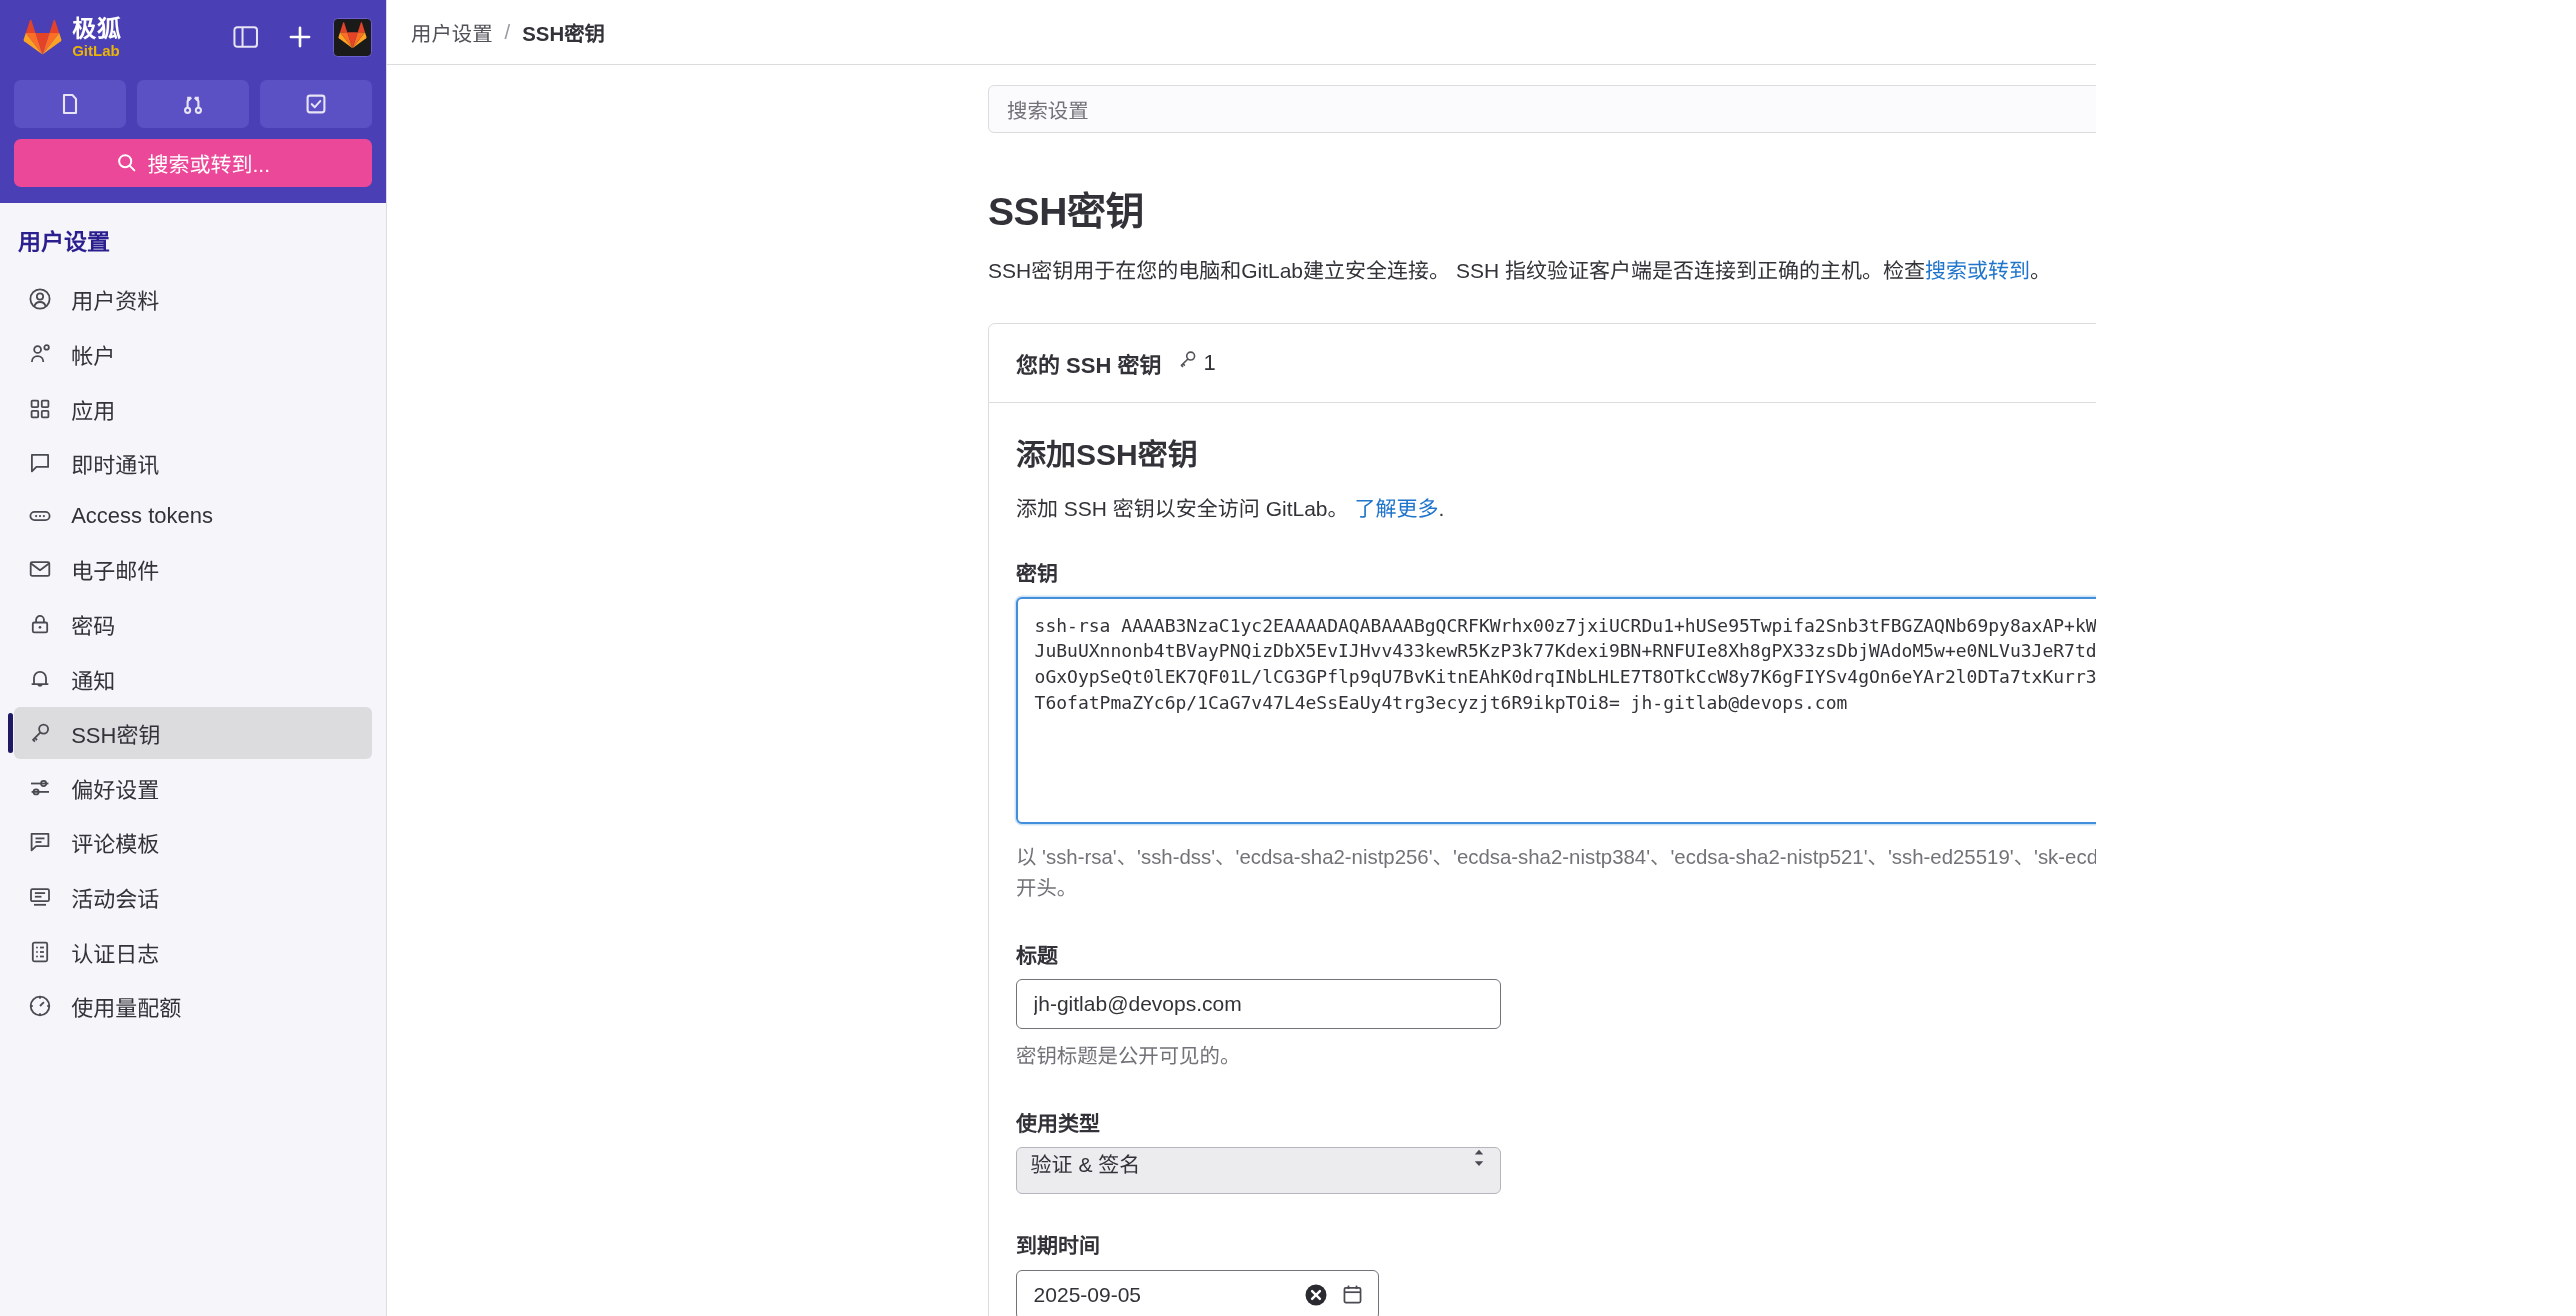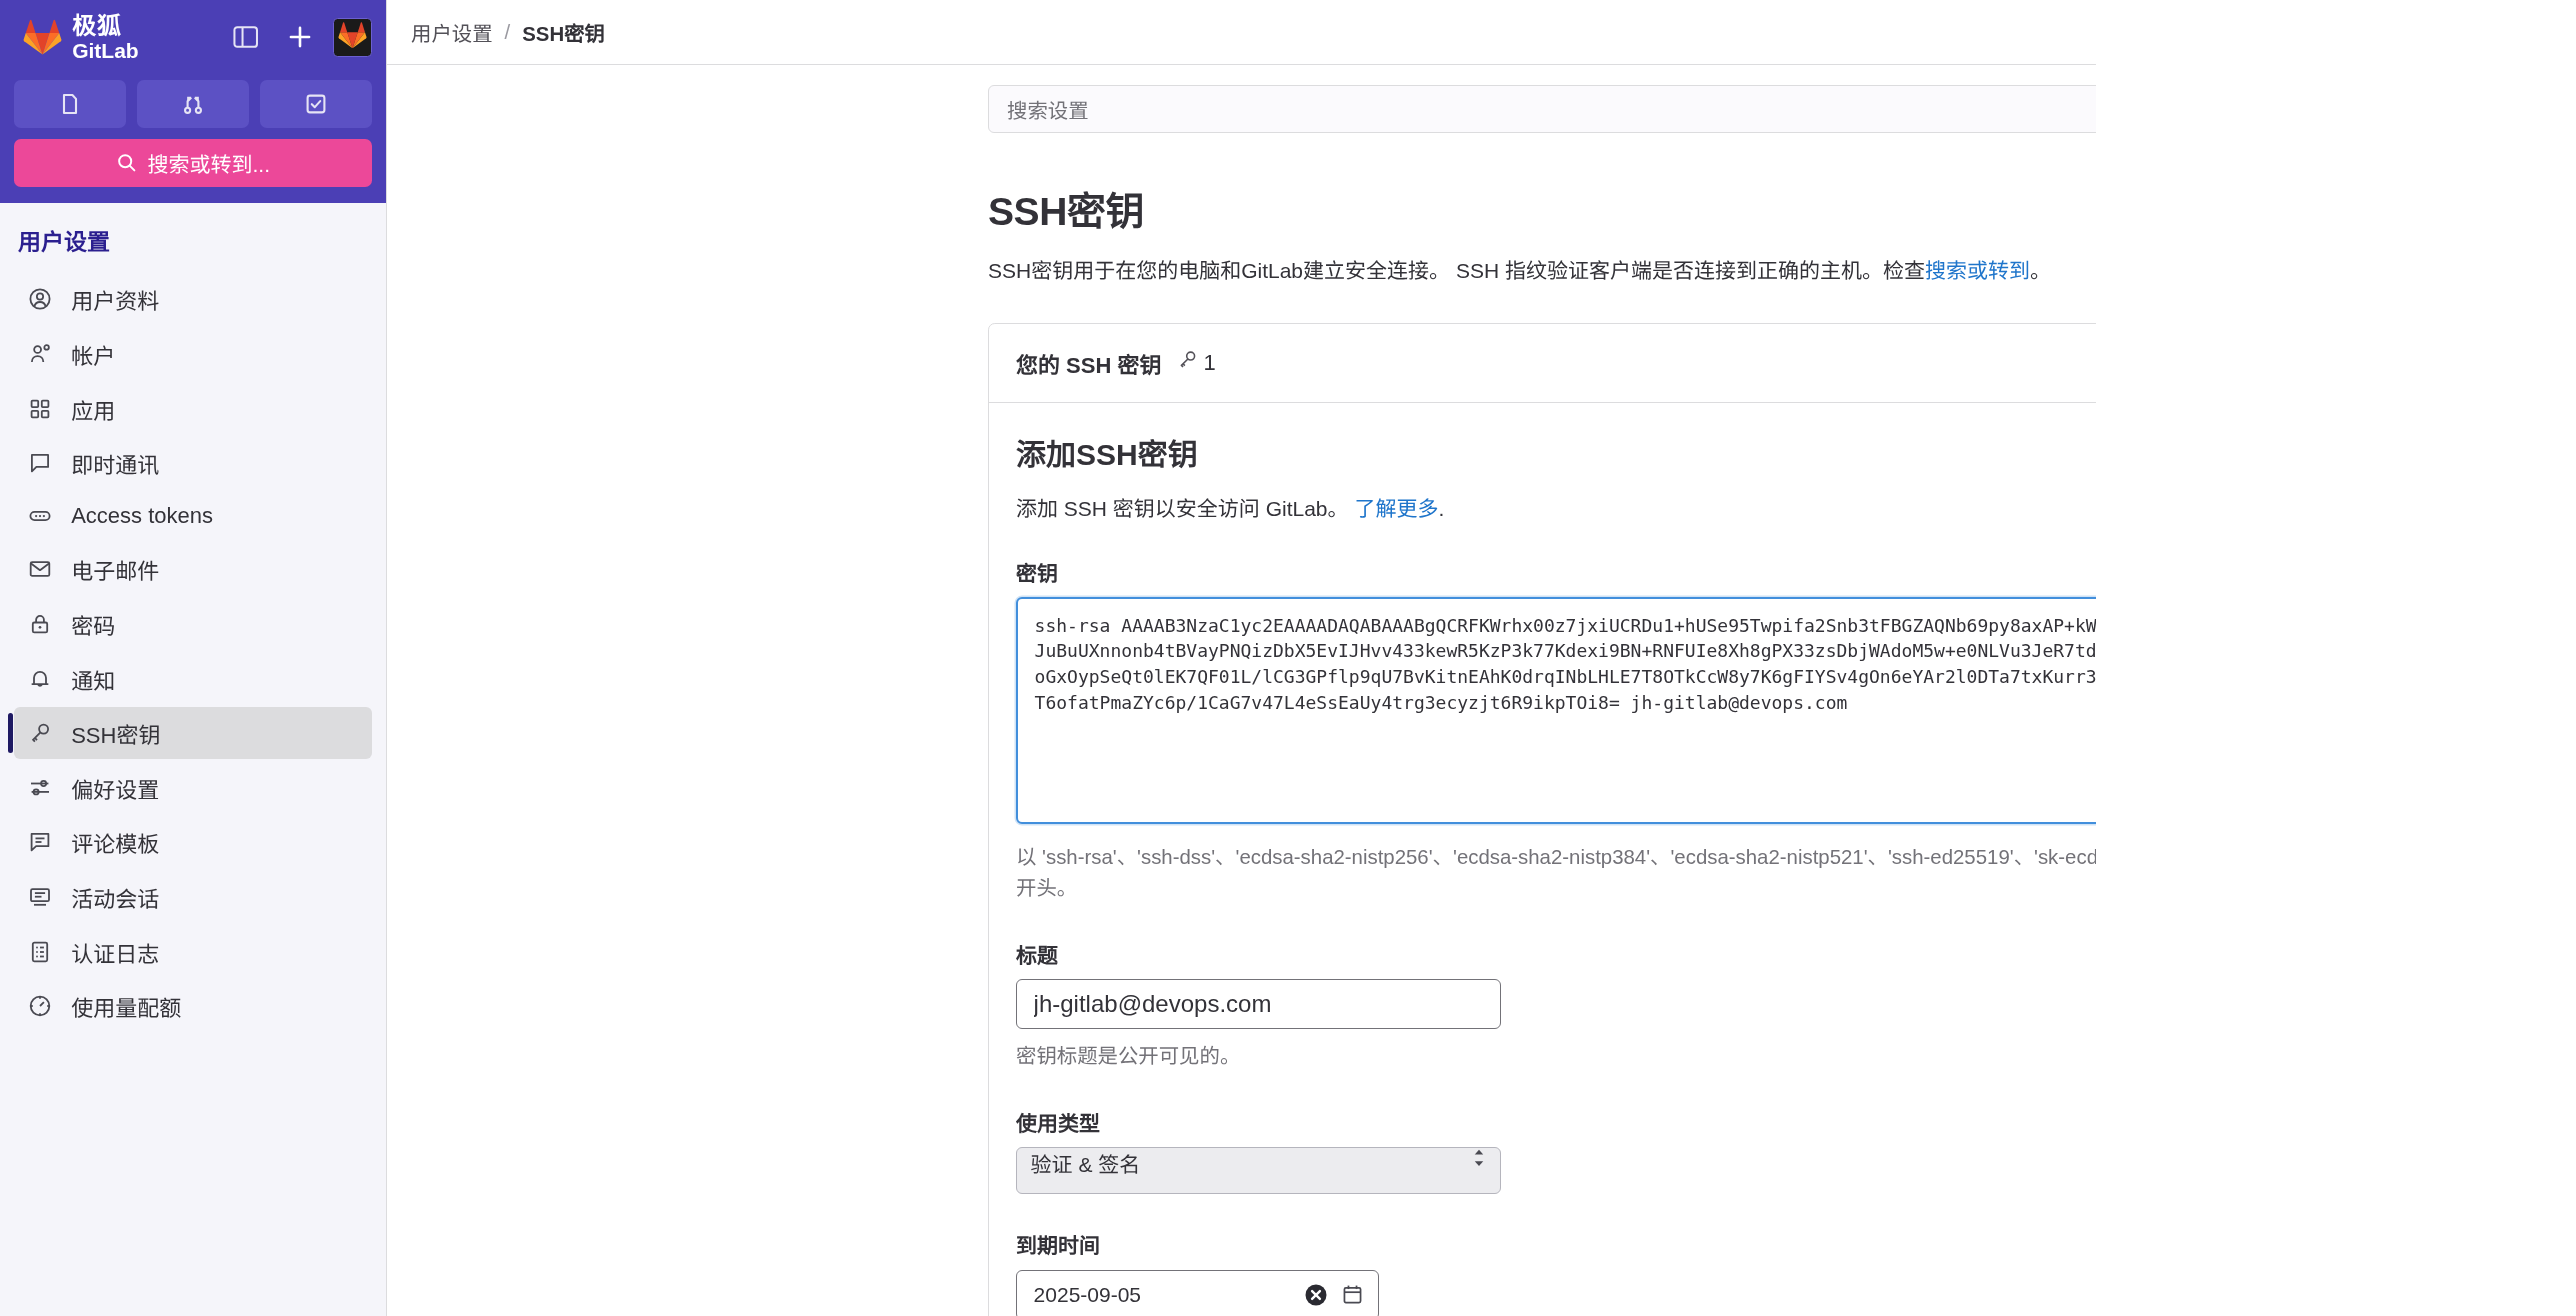--- a/index.html
+++ b/index.html
@@ -32,21 +32,21 @@
   .sb-brand-row {
     display: flex;
     align-items: center;
     justify-content: space-between;
     height: 53px;
   }
   .brand { display: flex; align-items: center; gap: 10.6px; padding-left: 9px; }
   .brand-logo { width: 39px; height: 36px; display: block; }
   .brand-text { display: flex; flex-direction: column; line-height: 1; }
   .brand-cn { color: #fff; font-size: 24px; font-weight: 700; letter-spacing: 0.8px; }
-  .brand-en { color: #ffffff; font-size: 21px; font-weight: 600; margin-top: 2px; }
+  .brand-en { color: #eab308; font-size: 15px; font-weight: 600; margin-top: 2px; }
   .sb-top-icons { display: flex; align-items: center; gap: 12px; }
   .ic-btn {
     width: 42px; height: 42px;
     display: flex; align-items: center; justify-content: center;
     border-radius: 6px;
     cursor: pointer;
   }
   .ic-btn svg { display: block; }
   .avatar-box {
     width: 39px; height: 39px;
@@ -220,21 +220,21 @@
     line-height: 1.5;
     max-width: 1738px;
   }
 
   .input-text {
     width: 485px;
     height: 50px;
     border: 1.5px solid #737278;
     border-radius: 6px;
     padding: 0 16.6px;
-    font-size: 24px;
+    font-size: 21px;
     font-family: "Liberation Sans", sans-serif;
     color: #333238;
     background: #fff;
     outline: none;
     display: block;
   }
   .select-box {
     width: 485px;
     height: 47px;
     border: 1.5px solid #b5b5bd;

